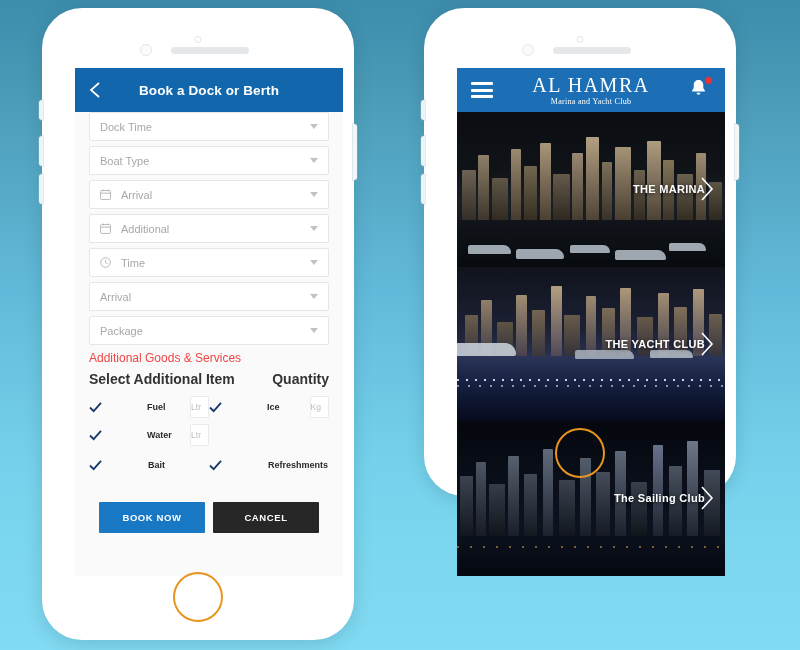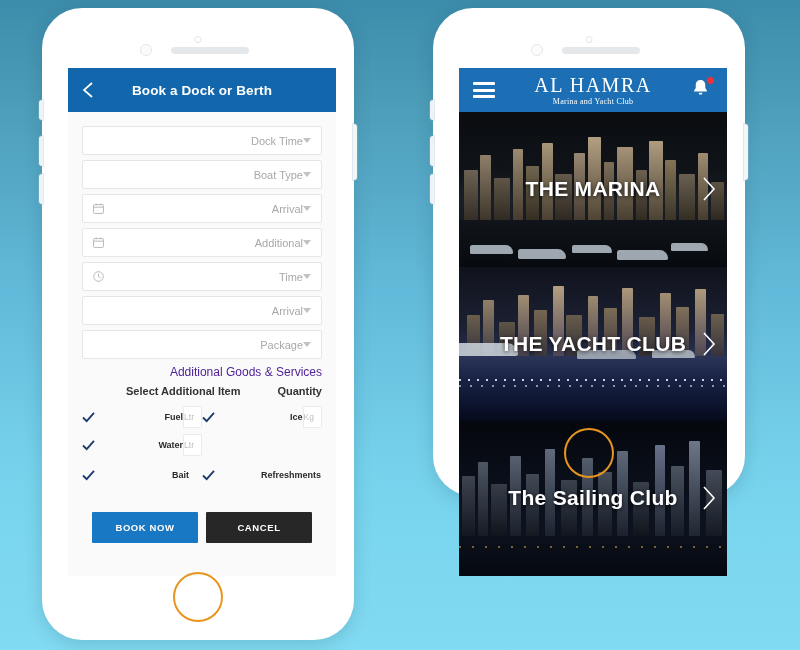--- a/index.html
+++ b/index.html
@@ -14,21 +14,21 @@
   }
 
   
   .phone {
     position: absolute;
     background: #ffffff;
     border-radius: 40px;
     box-shadow: 0 4px 18px rgba(20,60,80,0.18);
   }
   .phone-left  { left: 42px;  top: 8px;  width: 312px; height: 632px; }
-  .phone-right { left: 424px; top: 8px;  width: 312px; height: 488px; margin-left: 9px; }
+  .phone-right { left: 424px; top: 8px;  width: 312px; height: 488px; }
 
   
   .sensor-dot {
     position: absolute; top: 28px; left: 50%; transform: translateX(-50%);
     width: 7px; height: 7px; border-radius: 50%;
     background: #ffffff; border: 1px solid #e3e6e8;
   }
   .camera {
     position: absolute; top: 36px; left: 50%;
     margin-left: -58px;
@@ -68,21 +68,21 @@
   .home-btn {
     position: absolute; bottom: 18px; left: 50%;
     transform: translateX(-50%);
     width: 50px; height: 50px; border-radius: 50%;
     border: 2.5px solid #e8951f;
     background: transparent;
   }
 
   
   .screen {
-    position: absolute; left: 26px; top: 60px;
+    position: absolute; left: 33px; top: 60px;
     width: 268px; height: 508px;
     overflow: hidden;
     background: #fafafa;
   }
 
   
   .app-header {
     height: 44px;
     background: #1166ac;
     display: flex; align-items: center;
@@ -96,24 +96,23 @@
     cursor: pointer;
   }
   .back-chevron svg { display: block; }
   .header-title {
     width: 100%; text-align: center;
     color: #ffffff; font-size: 13.5px; font-weight: bold;
     letter-spacing: 0.1px;
   }
 
   .form-body {
-    padding: 14px 14px 0 14px;
+    padding: 0 14px 0 14px;
     background: #fafafa;
     height: calc(100% - 44px);
-    text-align: right;
   }
 
   .field {
     position: relative;
     height: 29px;
     background: #ffffff;
     border: 1px solid #e6e6e6;
     border-radius: 2px;
     margin-bottom: 5px;
     display: flex; align-items: center;
@@ -126,29 +125,28 @@
     flex: 1;
   }
   .caret {
     width: 0; height: 0;
     border-left: 4.5px solid transparent;
     border-right: 4.5px solid transparent;
     border-top: 5.5px solid #c2c2c2;
   }
 
   .section-title {
-    color: #4c1d95;
+    color: #ef4444;
     font-size: 12px;
     margin: 6px 0 6px 0;
   }
   .sub-head {
     display: flex; justify-content: space-between;
-    font-size: 11px; font-weight: bold; color: #333;
+    font-size: 14px; font-weight: bold; color: #333;
     margin-bottom: 8px;
-    margin-left: 44px;
   }
 
   .items-grid { }
   .item-row {
     display: flex; align-items: center;
     margin-bottom: 4px;
     height: 24px;
   }
   .item-cell {
     display: flex; align-items: center;
@@ -226,23 +224,23 @@
   .cards { height: calc(100% - 44px); }
   .card {
     position: relative;
     height: 154.6px;
     overflow: hidden;
     cursor: pointer;
   }
   .card-title {
     position: absolute; left: 0; right: 0; top: 50%;
     transform: translateY(-50%);
-    text-align: center;
+    text-align: right;
     color: #ffffff;
-    font-size: 21px; font-weight: bold;
+    font-size: 11px; font-weight: bold;
     letter-spacing: 0.3px;
     text-shadow: 0 1px 4px rgba(0,0,0,0.75);
     padding: 0 20px;
   }
   .card-title.mixed { font-weight: bold; }
   .card-arrow {
     position: absolute; right: 10px; top: 50%;
     transform: translateY(-50%);
     width: 16px; height: 26px;
   }

